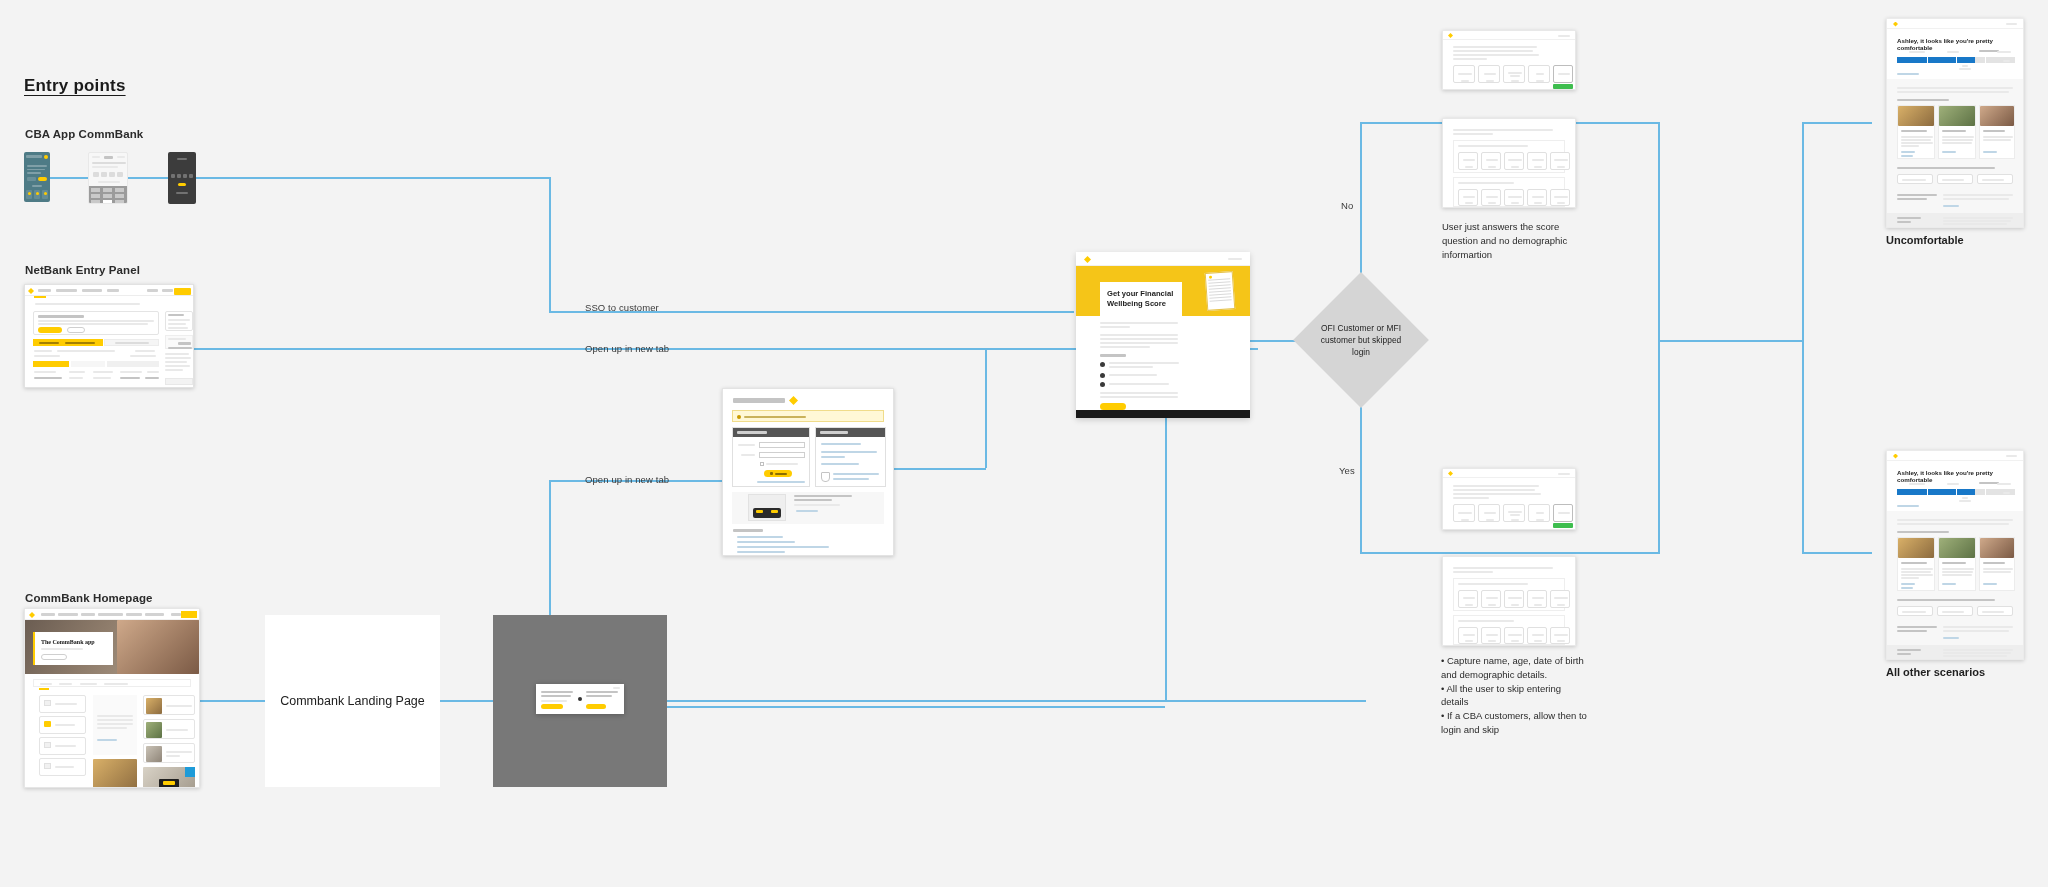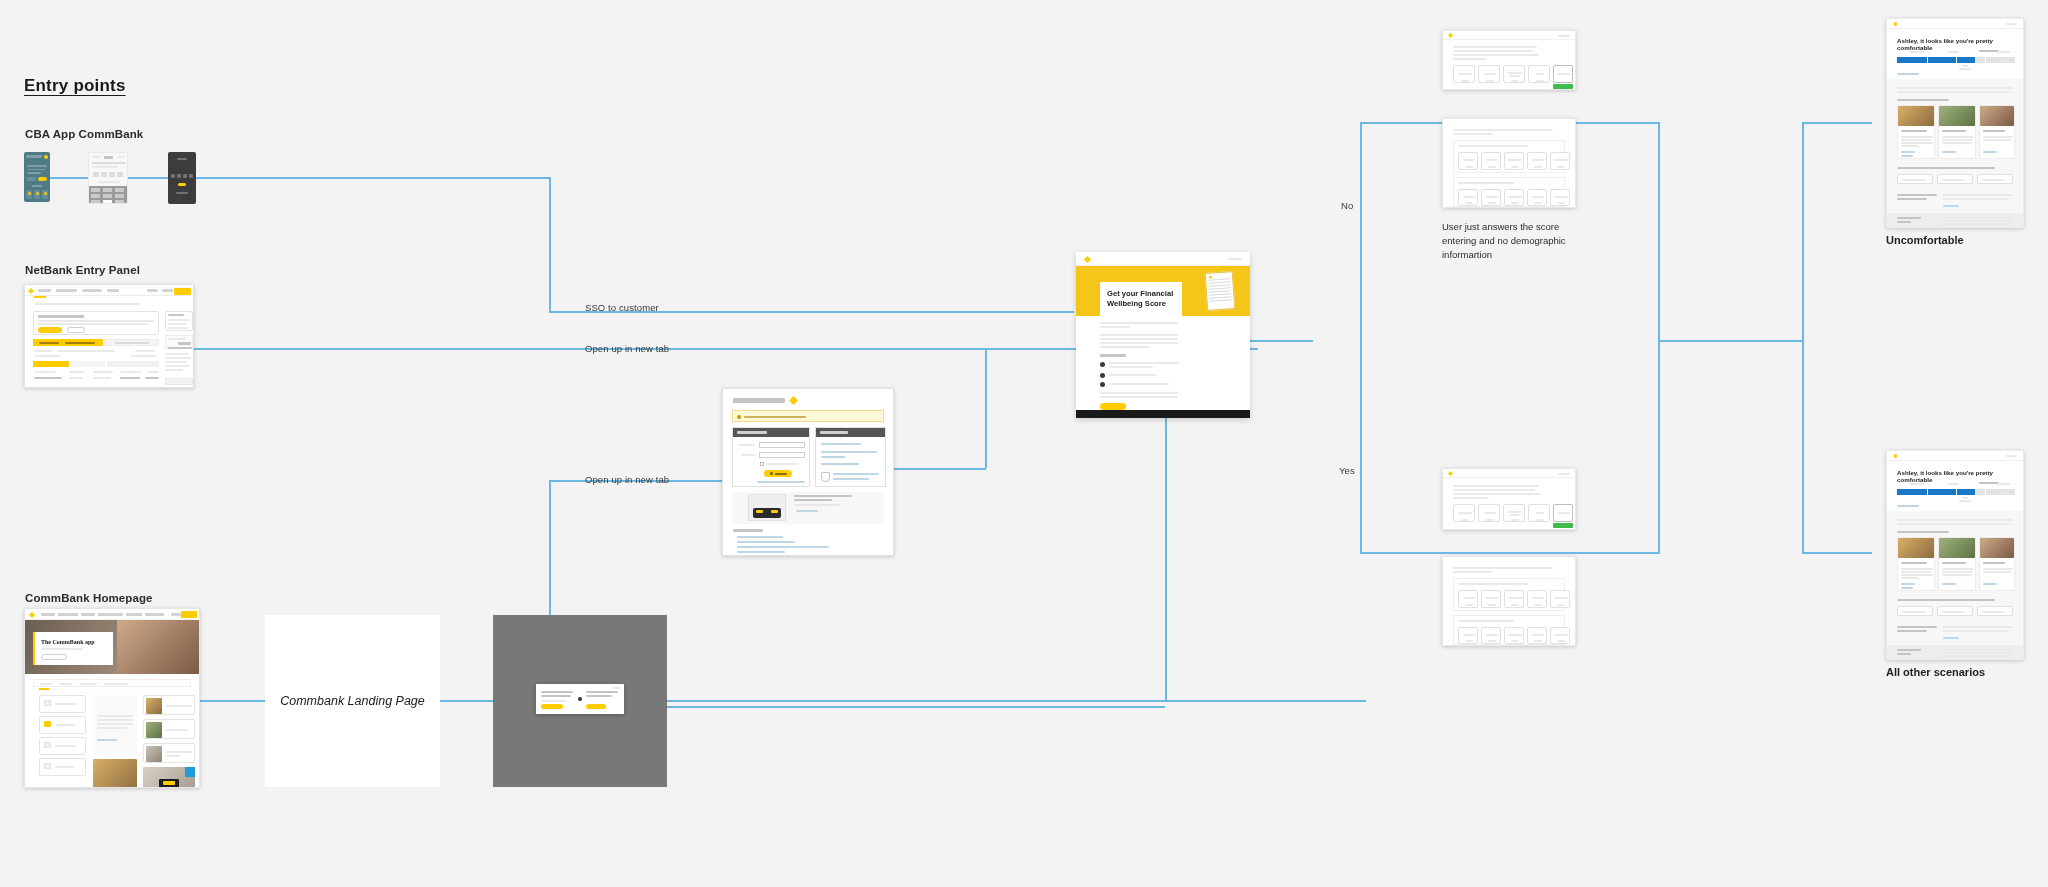--- a/index.html
+++ b/index.html
@@ -28,21 +28,21 @@
 
   
   .diamond-wrap{ position:absolute; width:96px; height:96px; }
   .diamond{ position:absolute; inset:0; background:#d5d5d5; transform:rotate(45deg); }
   .diamond-text{
     position:absolute; inset:0; display:flex; align-items:center; justify-content:center;
     text-align:center; font-size:8.4px; color:#232323; line-height:1.45; letter-spacing:.05px;
   }
   .shadowed{ box-shadow:0 1px 4px rgba(0,0,0,.18); }
   .greybox{ position:absolute; background:#787878; }
-  .whitebox{ position:absolute; background:#fff; display:flex; align-items:center; justify-content:center;font-style:italic; }
+  .whitebox{ position:absolute; background:#fff; display:flex; align-items:center; justify-content:center; }
   .whitebox span{ font-size:12.5px; color:#202020; }
 
   
   .phone{ position:absolute; border-radius:2px; overflow:hidden; }
   .ph-teal{ background:#4e7b86; }
   .ph-dark{ background:#3c3c3c; }
   .ph-light{ background:#f7f7f7; }
   .ph-bar{ position:absolute; background:rgba(255,255,255,.28); border-radius:1px; }
   .ph-bar.d{ background:rgba(255,255,255,.16); }
   .ph-yellow{ position:absolute; background:#ffcc00; border-radius:5px; }
@@ -157,20 +157,24 @@
   <div class="abs grp-label" style="left:25px; top:128px;">CBA App CommBank</div>
   <div class="abs grp-label" style="left:25px; top:264px;">NetBank Entry Panel</div>
   <div class="abs grp-label" style="left:25px; top:592px;">CommBank Homepage</div>
 
   <div class="abs flow-label" style="left:585px; top:302px;">SSO to customer</div>
   <div class="abs flow-label" style="left:585px; top:343px;">Open up in new tab</div>
   <div class="abs flow-label" style="left:585px; top:474px;">Open up in new tab</div>
   <div class="abs flow-label" style="left:1341px; top:200px;">No</div>
   <div class="abs flow-label" style="left:1339px; top:465px;">Yes</div>
 
+  <div class="diamond-wrap" style="left:1313px; top:292px;">
+    <div class="diamond"></div>
+    <div class="diamond-text">OFI Customer or MFI customer but skipped login</div>
+  </div>
 
   <div class="phone ph-teal" style="left:24px; top:152px; width:26px; height:50px;">
     <div class="ph-bar" style="left:2px; top:3px; width:16px; height:3px;"></div>
     <div class="ph-yellow" style="right:2px; top:3px; width:4px; height:4px; border-radius:50%;"></div>
     <div class="ph-bar" style="left:3px; top:13px; width:20px; height:1.5px;"></div>
     <div class="ph-bar" style="left:3px; top:16.5px; width:18px; height:1.5px;"></div>
     <div class="ph-bar" style="left:3px; top:20px; width:14px; height:1.5px;"></div>
     <div class="ph-bar d" style="left:3px; top:25px; width:9px; height:4px;"></div>
     <div class="ph-yellow" style="left:14px; top:25px; width:9px; height:4px;"></div>
     <div class="ph-bar" style="left:8px; top:33px; width:10px; height:1.5px;"></div>
@@ -563,21 +567,21 @@
           <div class="sk lite" style="left:4px; top:6px; width:12px; height:1.5px;"></div>
           <div class="sk lite" style="left:6px; top:12px; width:8px; height:1.5px;"></div>
         </div>
       <div class="opt" style="left:96px; top:11px; width:20px; height:17px;">
           <div class="sk lite" style="left:3px; top:6px; width:14px; height:1.5px;"></div>
           <div class="sk lite" style="left:6px; top:12px; width:8px; height:1.5px;"></div>
         </div>
     </div>
   </div>
 
-  <div class="abs anno" style="left:1442px; top:220px; width:150px;">User just answers the score entering and no demographic informartion</div>
+  <div class="abs anno" style="left:1442px; top:220px; width:150px;">User just answers the score question and no demographic informartion</div>
 
   <div class="q shadowed" style="left:1442px; top:468px; width:134px; height:62px;">
     <div class="q-top"></div>
     <div class="abs" style="left:5px; top:2px; width:5px; height:5px; background:#ffcc00; clip-path:polygon(50% 0,100% 50%,50% 100%,0 50%);"></div>
     <div class="sk lite" style="right:5px; top:4px; width:12px; height:1.5px;"></div>
     <div class="sk lite" style="left:10px; top:16px; width:86px; height:1.5px;"></div>
     <div class="sk lite" style="left:10px; top:20px; width:82px; height:1.5px;"></div>
     <div class="sk lite" style="left:10px; top:24px; width:88px; height:1.5px;"></div>
     <div class="sk lite" style="left:10px; top:28px; width:36px; height:1.5px;"></div>
     <div class="opt" style="left:10px; top:35px; width:22px; height:18px;">
@@ -647,20 +651,25 @@
           <div class="sk lite" style="left:4px; top:6px; width:12px; height:1.5px;"></div>
           <div class="sk lite" style="left:6px; top:12px; width:8px; height:1.5px;"></div>
         </div>
       <div class="opt" style="left:96px; top:11px; width:20px; height:17px;">
           <div class="sk lite" style="left:3px; top:6px; width:14px; height:1.5px;"></div>
           <div class="sk lite" style="left:6px; top:12px; width:8px; height:1.5px;"></div>
         </div>
     </div>
   </div>
 
+  <div class="abs anno" style="left:1441px; top:654px; width:150px;">
+    <div>• Capture name, age, date of birth and demographic details.</div>
+    <div>• All the user to skip entering details</div>
+    <div>• If a CBA customers, allow then to login and skip</div>
+  </div>
 
   <div class="res shadowed" style="left:1886px; top:18px; width:138px; height:210px;">
     <div class="res-head"></div>
     <div class="abs" style="left:6px; top:2.5px; width:5px; height:5px; background:#ffcc00; clip-path:polygon(50% 0,100% 50%,50% 100%,0 50%);"></div>
     <div class="sk lite" style="right:6px; top:4px; width:11px; height:1.5px;"></div>
 
     <div class="res-title" style="left:10px; top:18px;">Ashley, it looks like you're pretty comfortable</div>
 
     <div class="sk lite" style="left:22px; top:32px; width:16px; height:1.5px;"></div>
     <div class="sk lite" style="left:60px; top:32px; width:12px; height:1.5px;"></div>

